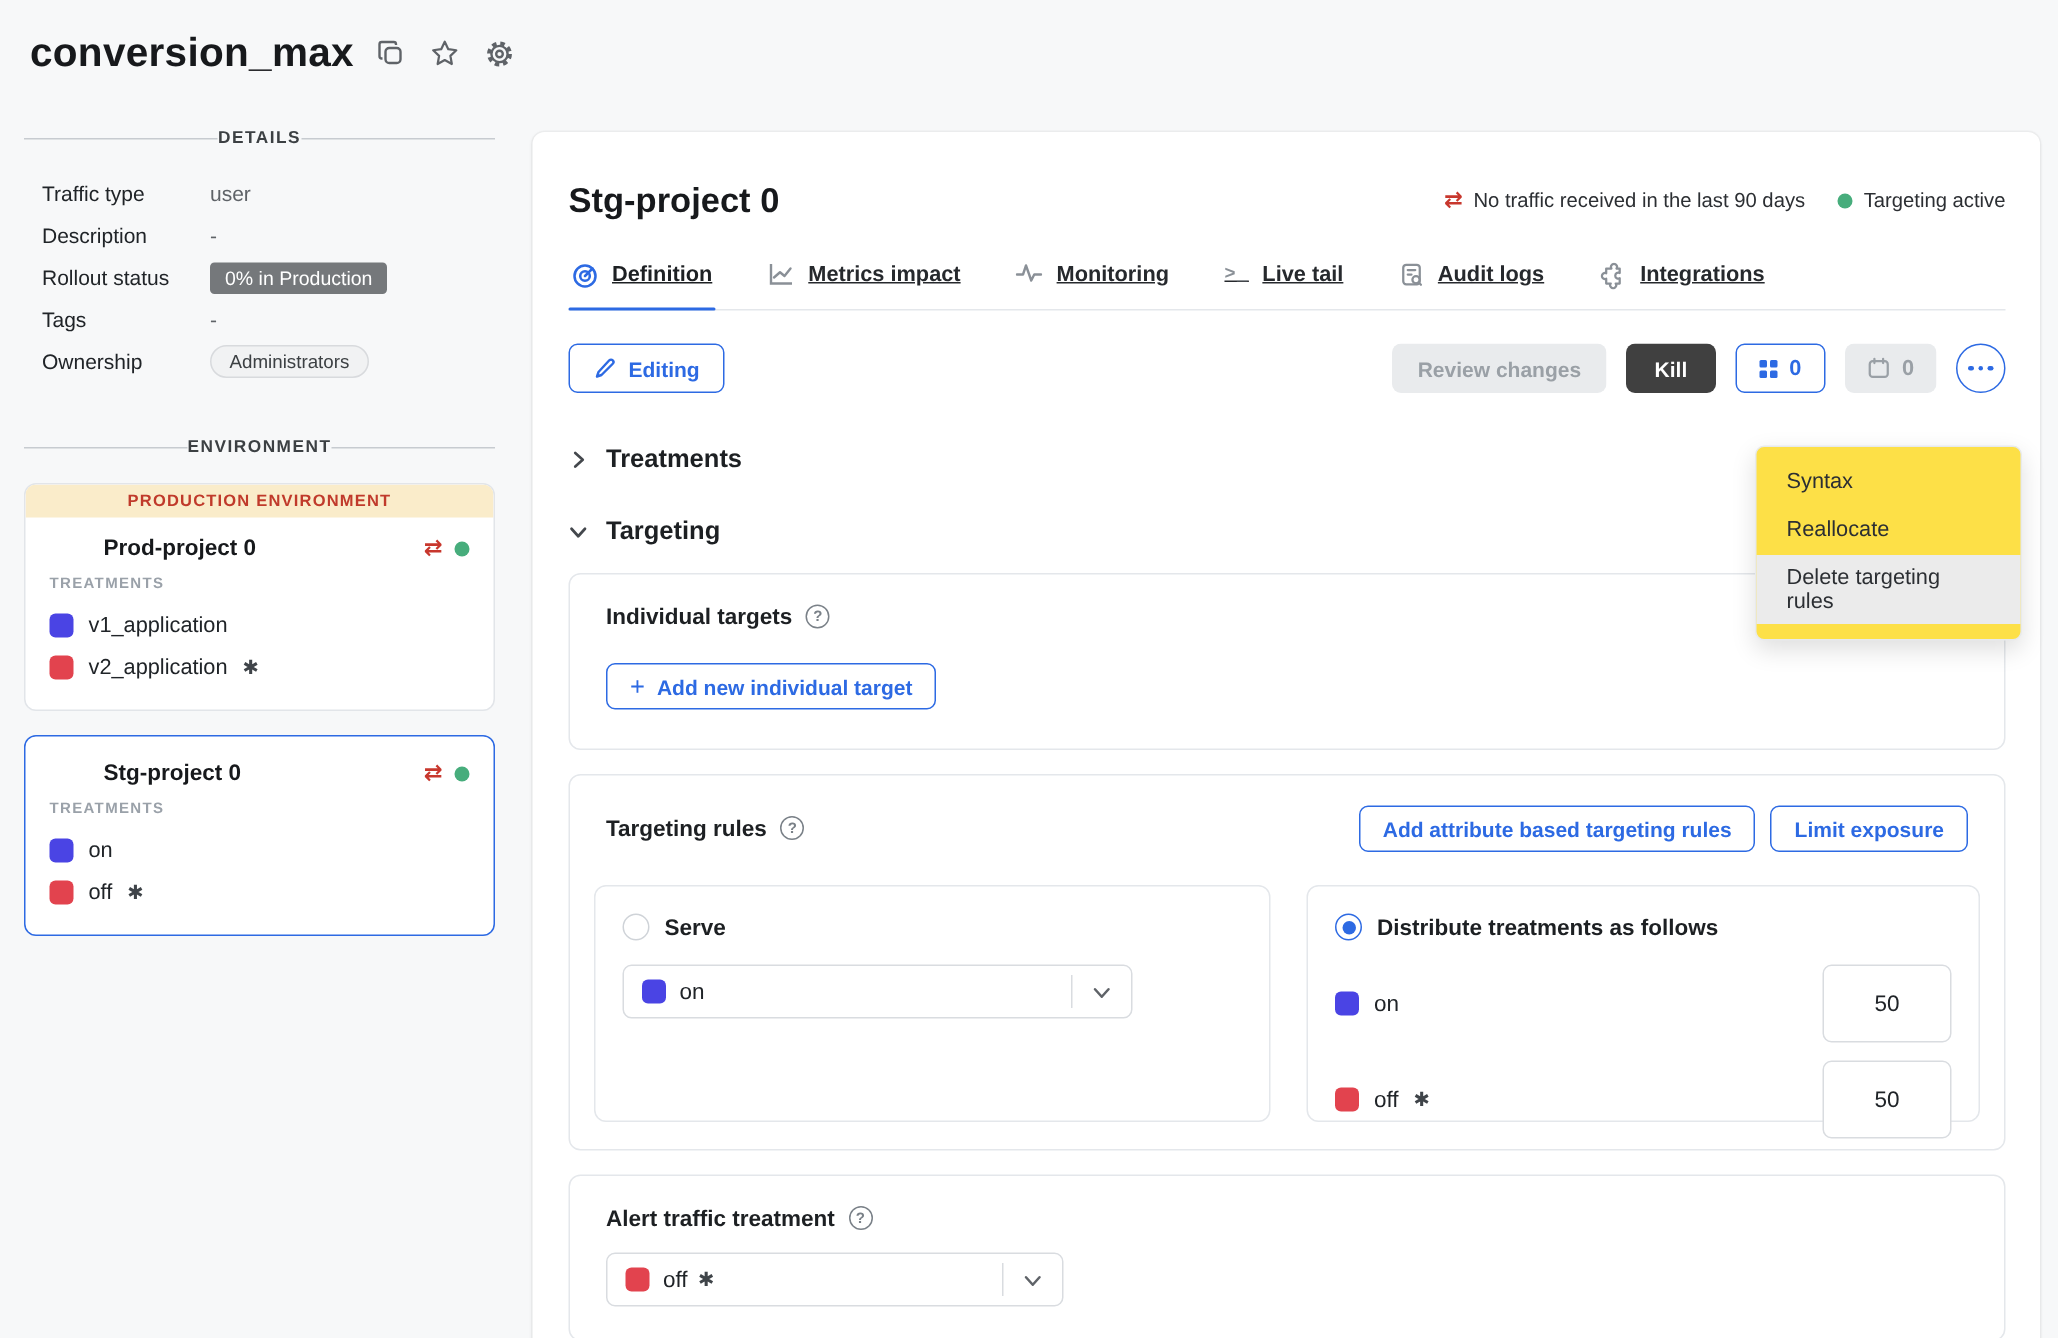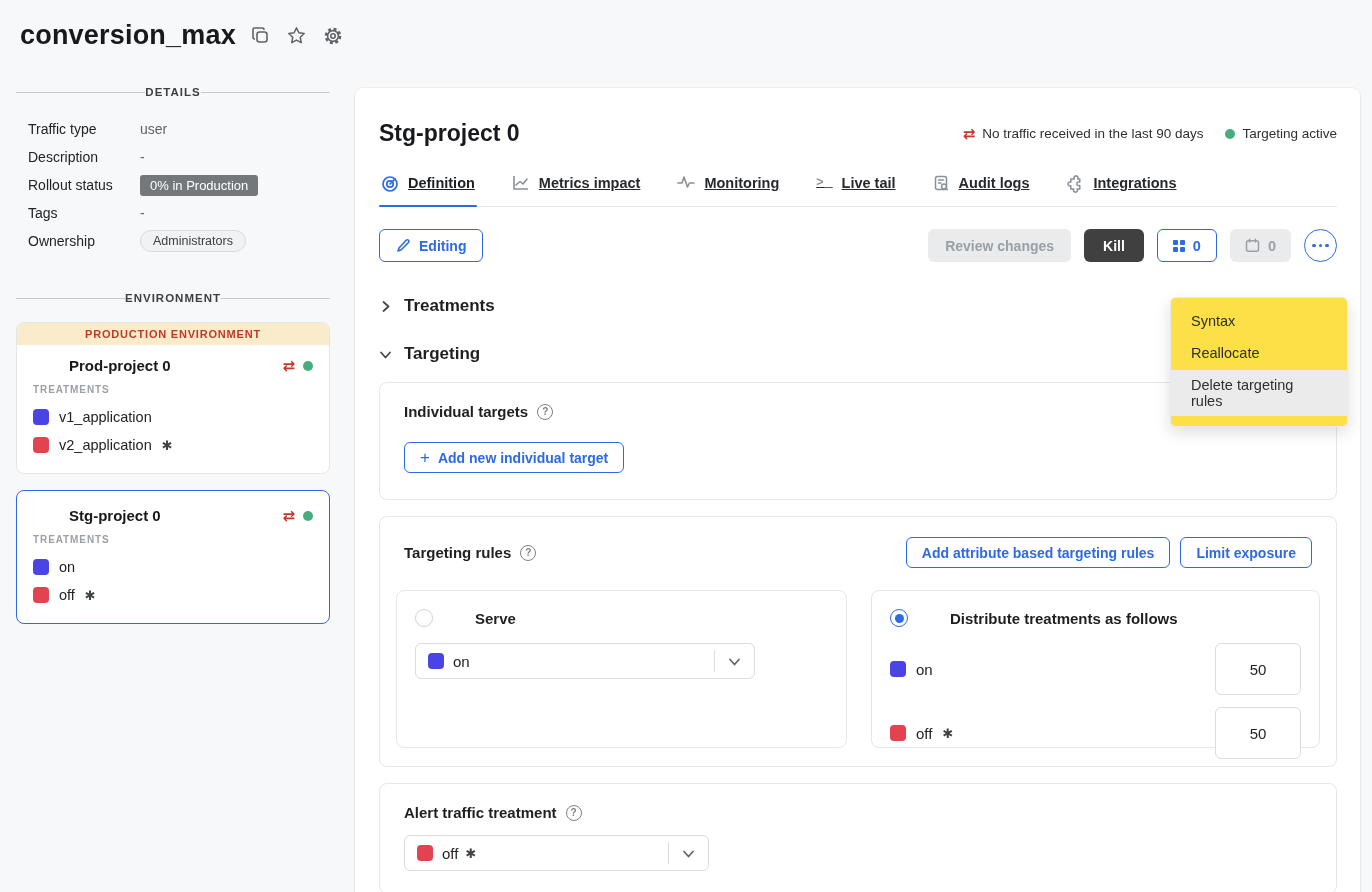--- a/index.html
+++ b/index.html
@@ -83,41 +83,41 @@
   .menu-item + .menu-item { margin-top:2px; }
   .menu-item.highlighted { background:#ebebeb; }
 
   
   .section-header { display:flex; align-items:center; gap:12px; font-size:17px; font-weight:bold; color:#1d2023; cursor:pointer; }
   .section-treatments { margin-top:34px; }
   .section-targeting { margin-top:28px; margin-bottom:18px; }
   .chev { color:#44484d; display:flex; }
 
   .panel { border:1px solid #e4e7eb; border-radius:8px; padding:16px; margin-bottom:16px; background:#fff; }
-  .panel-title-row { display:flex; align-items:center; gap:9px; padding:4px 8px 0 8px; }
+  .panel-title-row { display:flex; gap:9px; padding:4px 8px 0 8px; }
   .panel-title { font-size:15px; font-weight:bold; color:#1d2023; }
   .help-icon { width:16px; height:16px; border-radius:50%; border:1.4px solid #7a8188; color:#7a8188;
                font-size:10px; font-weight:bold; display:flex; align-items:center; justify-content:center; cursor:pointer; }
   .panel-head-flex { display:flex; align-items:center; justify-content:space-between; padding:4px 8px 0 8px; }
   .panel-head-flex .panel-title-row { padding:0; }
   .head-buttons { display:flex; gap:10px; }
   .btn-sm { height:31px; font-size:14px; padding:0 15px; }
 
   .add-target-btn { margin:22px 0 10px 8px; }
   .plus-glyph { font-size:17px; font-weight:normal; line-height:1; }
 
   .subpanels { display:flex; gap:24px; margin-top:22px; padding-bottom:2px; }
   .subpanel { border:1px solid #e4e7eb; border-radius:8px; padding:18px; height:158px; background:#fff; }
   .subpanel.serve-panel { width:452px; }
   .subpanel.distribute-panel { width:450px; }
   .radio-row { display:flex; align-items:center; gap:10px; margin-bottom:16px; }
   .radio { width:18px; height:18px; border-radius:50%; border:1.5px solid #cfd3d8; background:#fff; flex:none; cursor:pointer; display:flex; align-items:center; justify-content:center; }
   .radio.checked { border-color:#2d6ae3; }
   .radio.checked::after { content:""; width:9px; height:9px; border-radius:50%; background:#2d6ae3; }
-  .radio-label { font-size:15px; font-weight:bold; color:#1d2023;margin-left:32px; }
+  .radio-label { font-size:15px; font-weight:bold; color:#1d2023; }
 
   .select-control { display:flex; align-items:center; height:36px; border:1px solid #d9dce0; border-radius:6px; background:#fff; cursor:pointer; }
   .select-value { flex:1; display:flex; align-items:center; gap:9px; padding:0 12px; font-size:15px; color:#202428; }
   .select-divider { width:1px; height:22px; background:#d9dce0; }
   .select-caret { width:39px; display:flex; align-items:center; justify-content:center; color:#5f6368; }
   .serve-select { width:340px; }
 
   .dist-row { display:flex; align-items:center; justify-content:space-between; margin-bottom:12px; }
   .dist-left { display:flex; align-items:center; gap:10px; font-size:15px; color:#202428; }
   .pct-input { width:86px; height:52px; border:1px solid #d9dce0; border-radius:6px; text-align:center;

